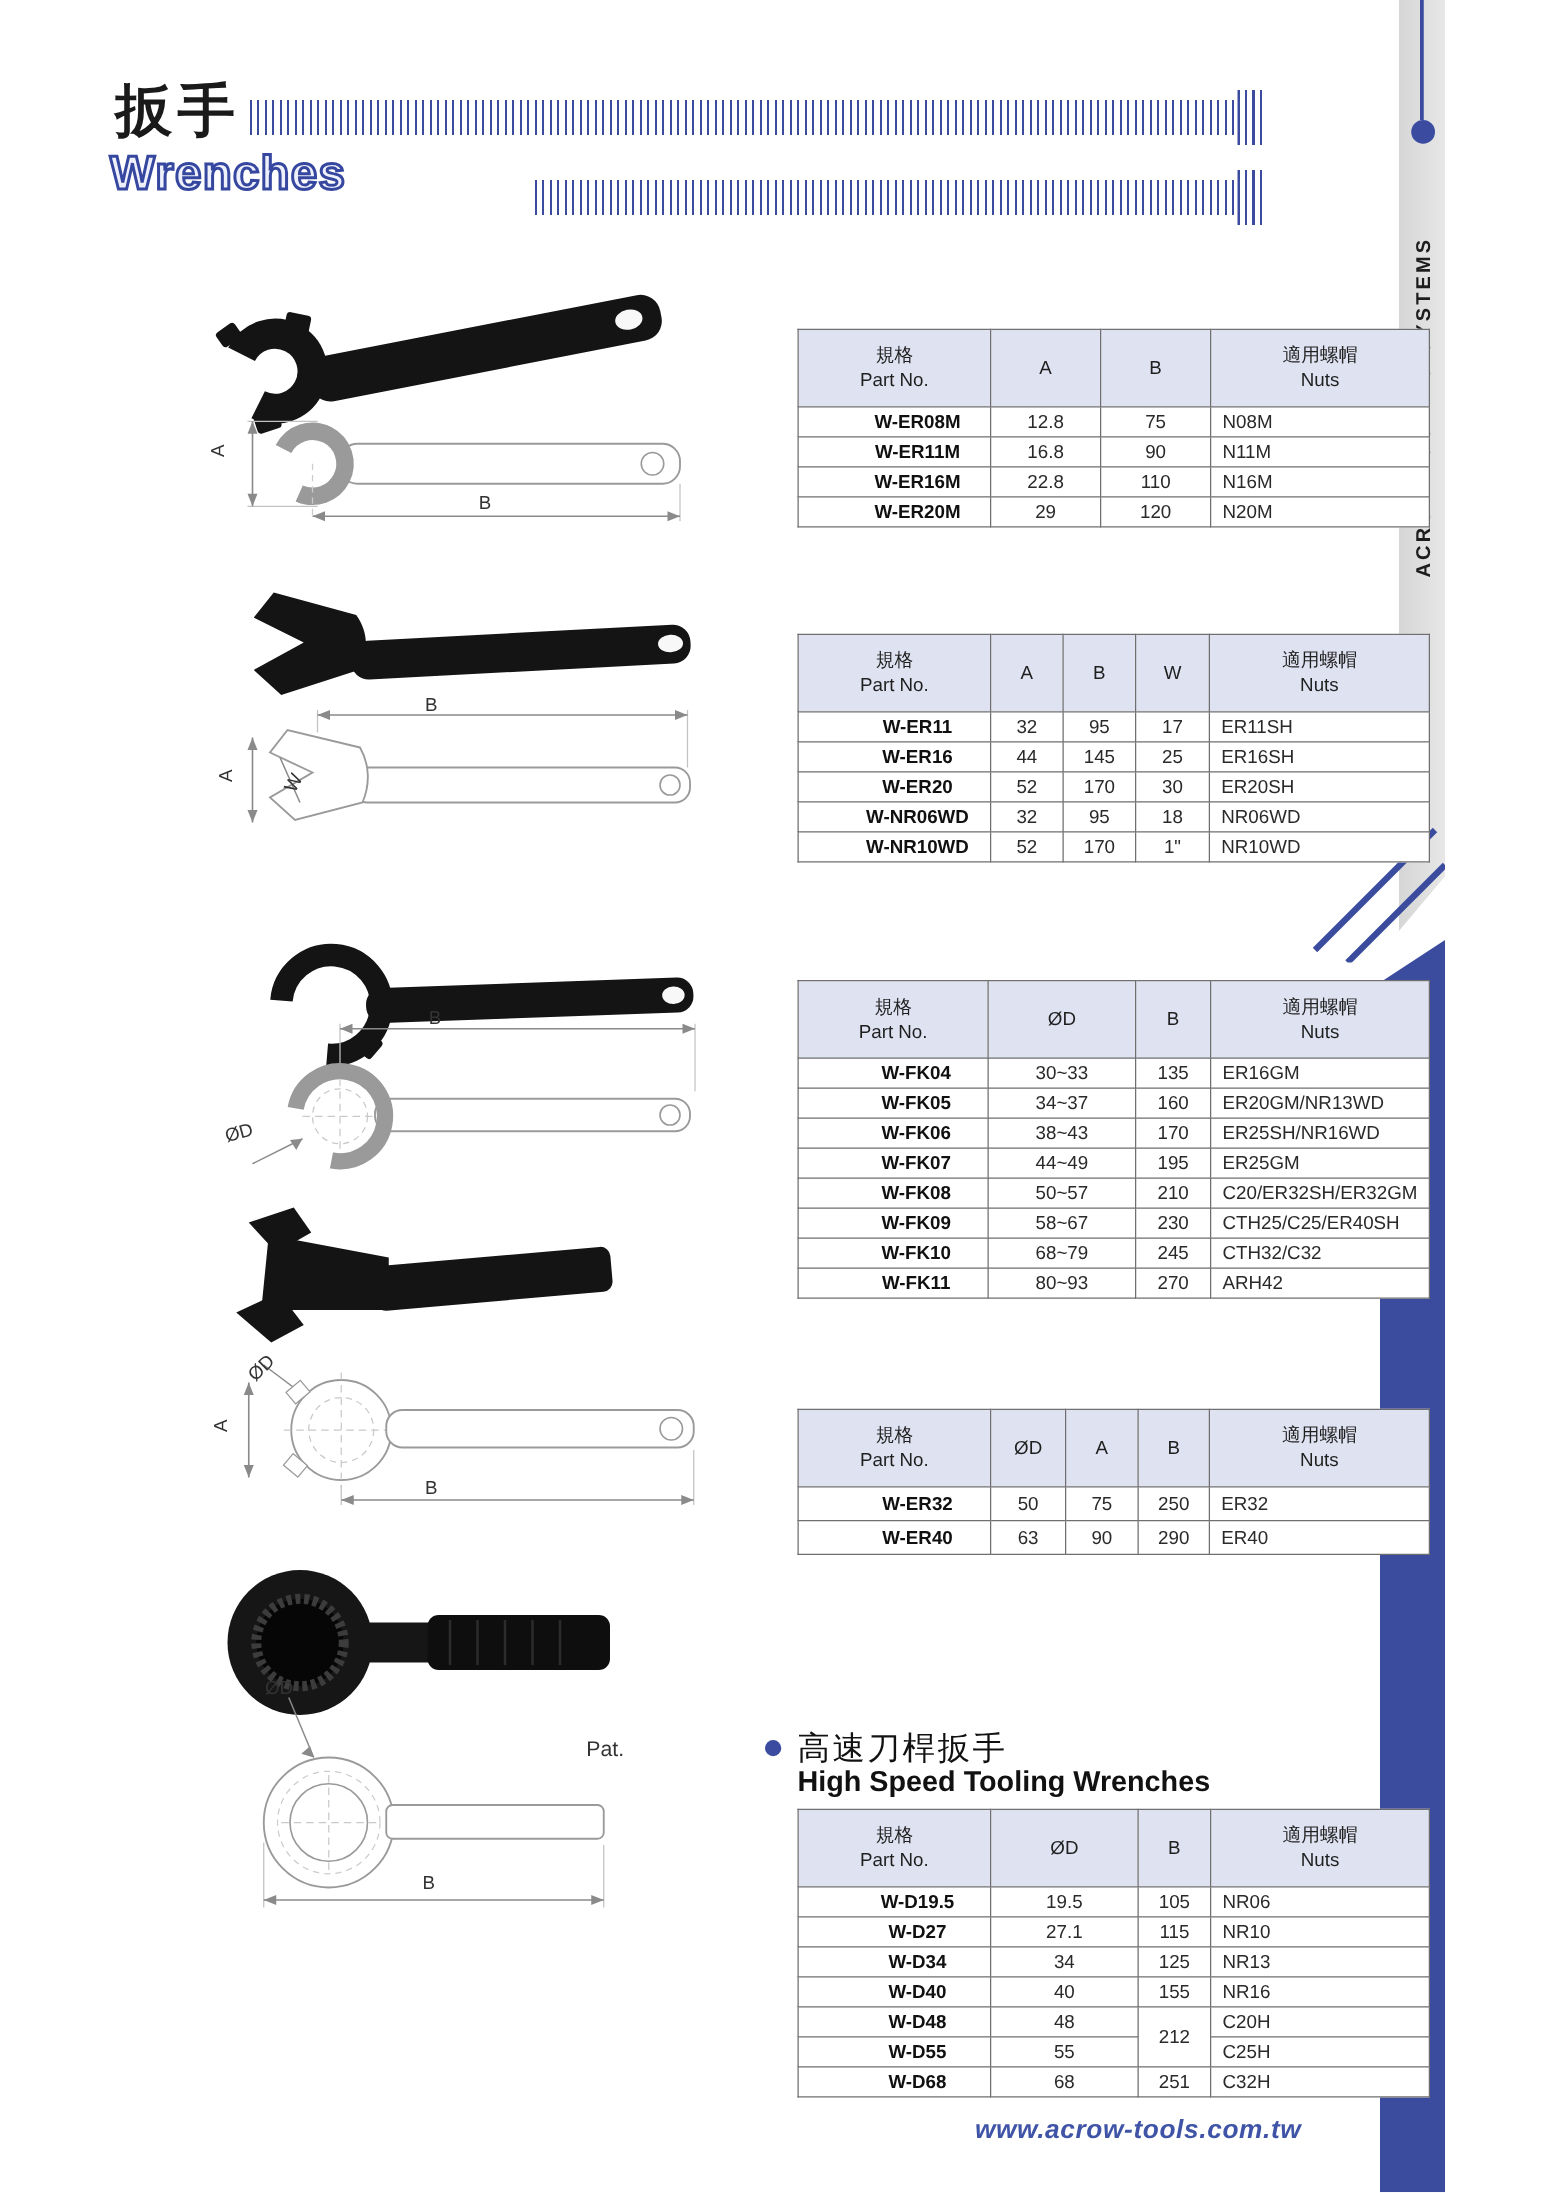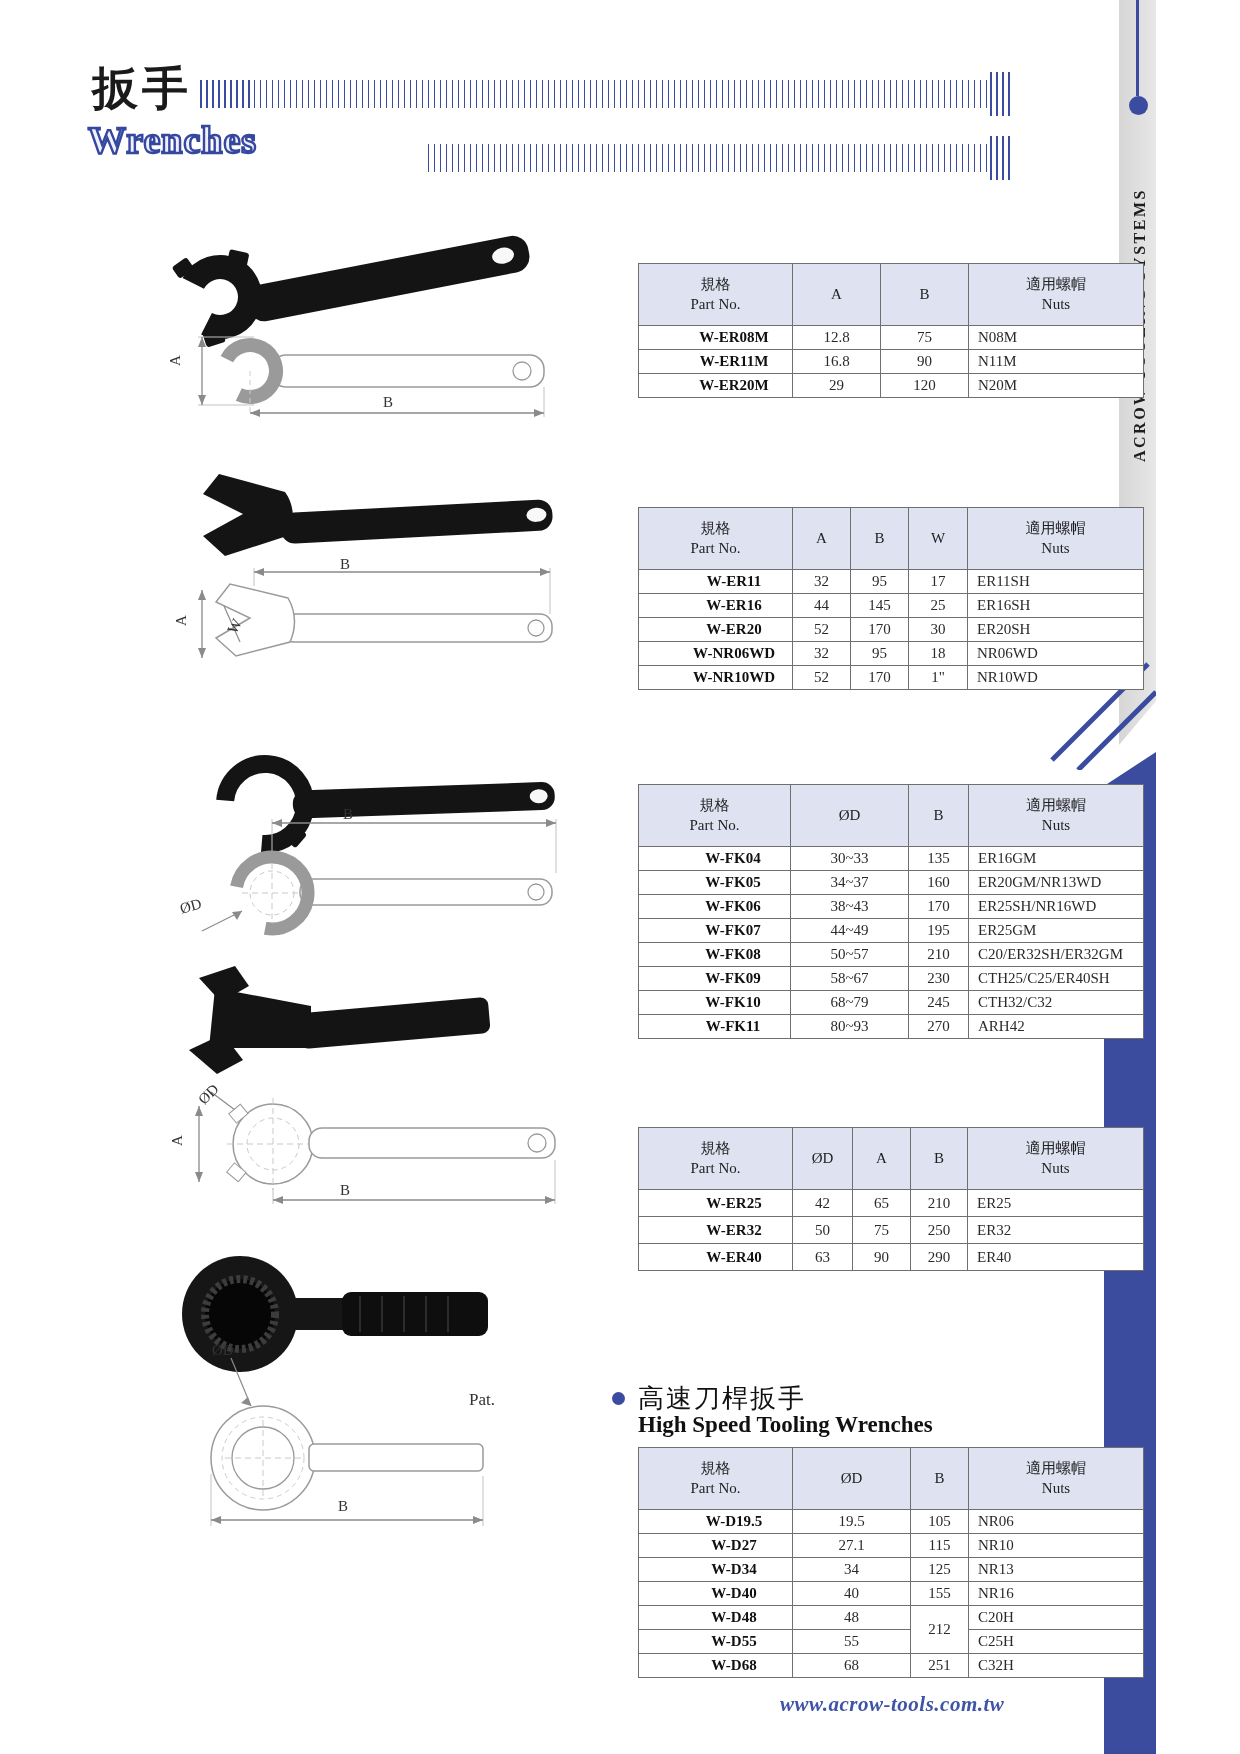--- a/index.html
+++ b/index.html
@@ -1,17 +1,17 @@
 <!DOCTYPE html>
 <html><head>
 <meta charset="utf-8">
 <style>
   html,body{margin:0;padding:0;background:#fff;}
   .page{position:relative;width:1156px;height:1754px;background:#fff;overflow:hidden;
-        font-family:Liberation Serif, serif;color:#222;}
+        font-family:Liberation Sans, sans-serif;color:#222;}
 
   
   .title-zh{position:absolute;left:92px;top:58px;font-size:46px;font-weight:bold;color:#1a1a1a;letter-spacing:4px;}
   .title-en{position:absolute;left:88px;top:118px;font-size:38px;font-weight:bold;
             color:#eef1fb;-webkit-text-stroke:2.4px #3647a0;letter-spacing:1px;}
   .stripes{position:absolute;height:28px;
            background:repeating-linear-gradient(90deg,#3b4ca0 0 1.5px,transparent 1.5px 6px);}
   .stripes::after{content:"";position:absolute;right:-20px;top:-8px;width:20px;height:44px;
            background:repeating-linear-gradient(90deg,#3b4ca0 0 2px,transparent 2px 6px);}
   .s1{left:200px;top:80px;width:790px;}
@@ -255,20 +255,26 @@
           <td>75</td>
           <td>N08M</td>
         </tr>
         <tr>
           <td>W-ER11M</td>
           <td>16.8</td>
           <td>90</td>
           <td>N11M</td>
         </tr>
         <tr>
+          <td>W-ER16M</td>
+          <td>22.8</td>
+          <td>110</td>
+          <td>N16M</td>
+        </tr>
+        <tr>
           <td>W-ER20M</td>
           <td>29</td>
           <td>120</td>
           <td>N20M</td>
         </tr>
       </tbody>
     </table>
   <table id="t2" class="spec">
       <colgroup>
         <col style="width: 154px;">
@@ -436,27 +442,20 @@
             <div>B</div>
           </th>
           <th>
             <div>適用螺帽</div>
             <div>Nuts</div>
           </th>
         </tr>
       </thead>
       <tbody>
         <tr>
-          <td>W-ER25</td>
-          <td>42</td>
-          <td>65</td>
-          <td>210</td>
-          <td>ER25</td>
-        </tr>
-        <tr>
           <td>W-ER32</td>
           <td>50</td>
           <td>75</td>
           <td>250</td>
           <td>ER32</td>
         </tr>
         <tr>
           <td>W-ER40</td>
           <td>63</td>
           <td>90</td>

